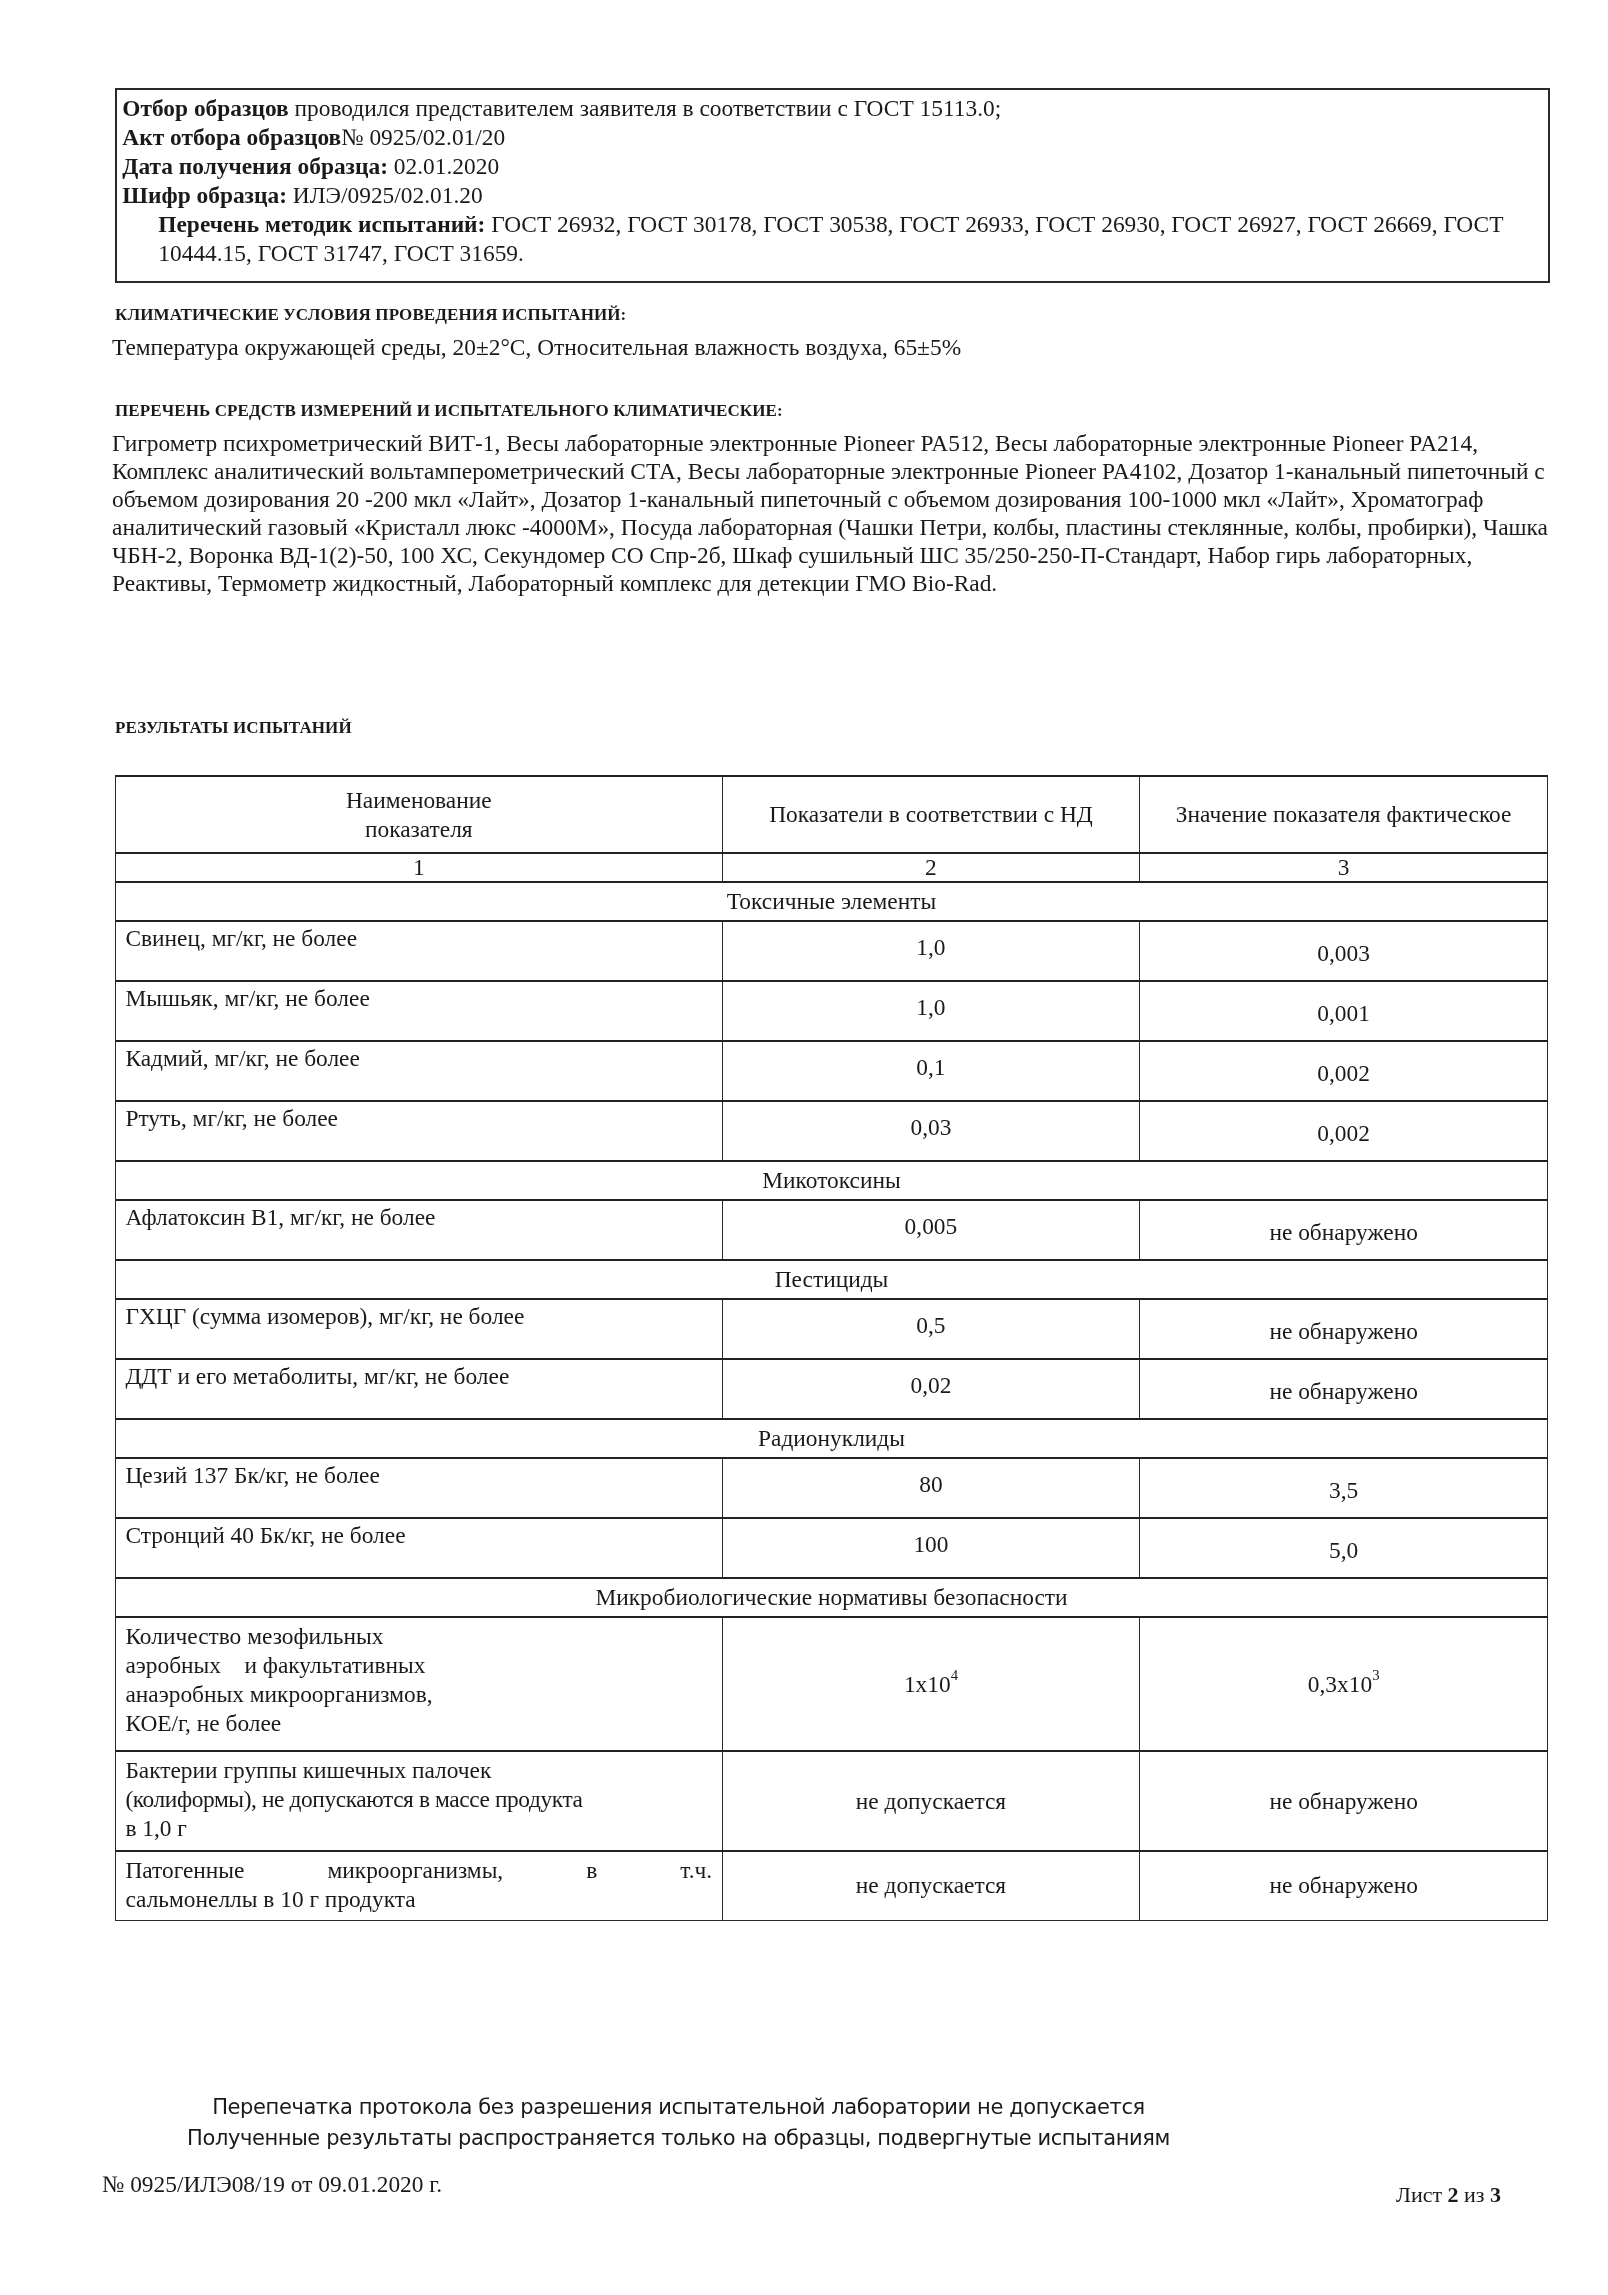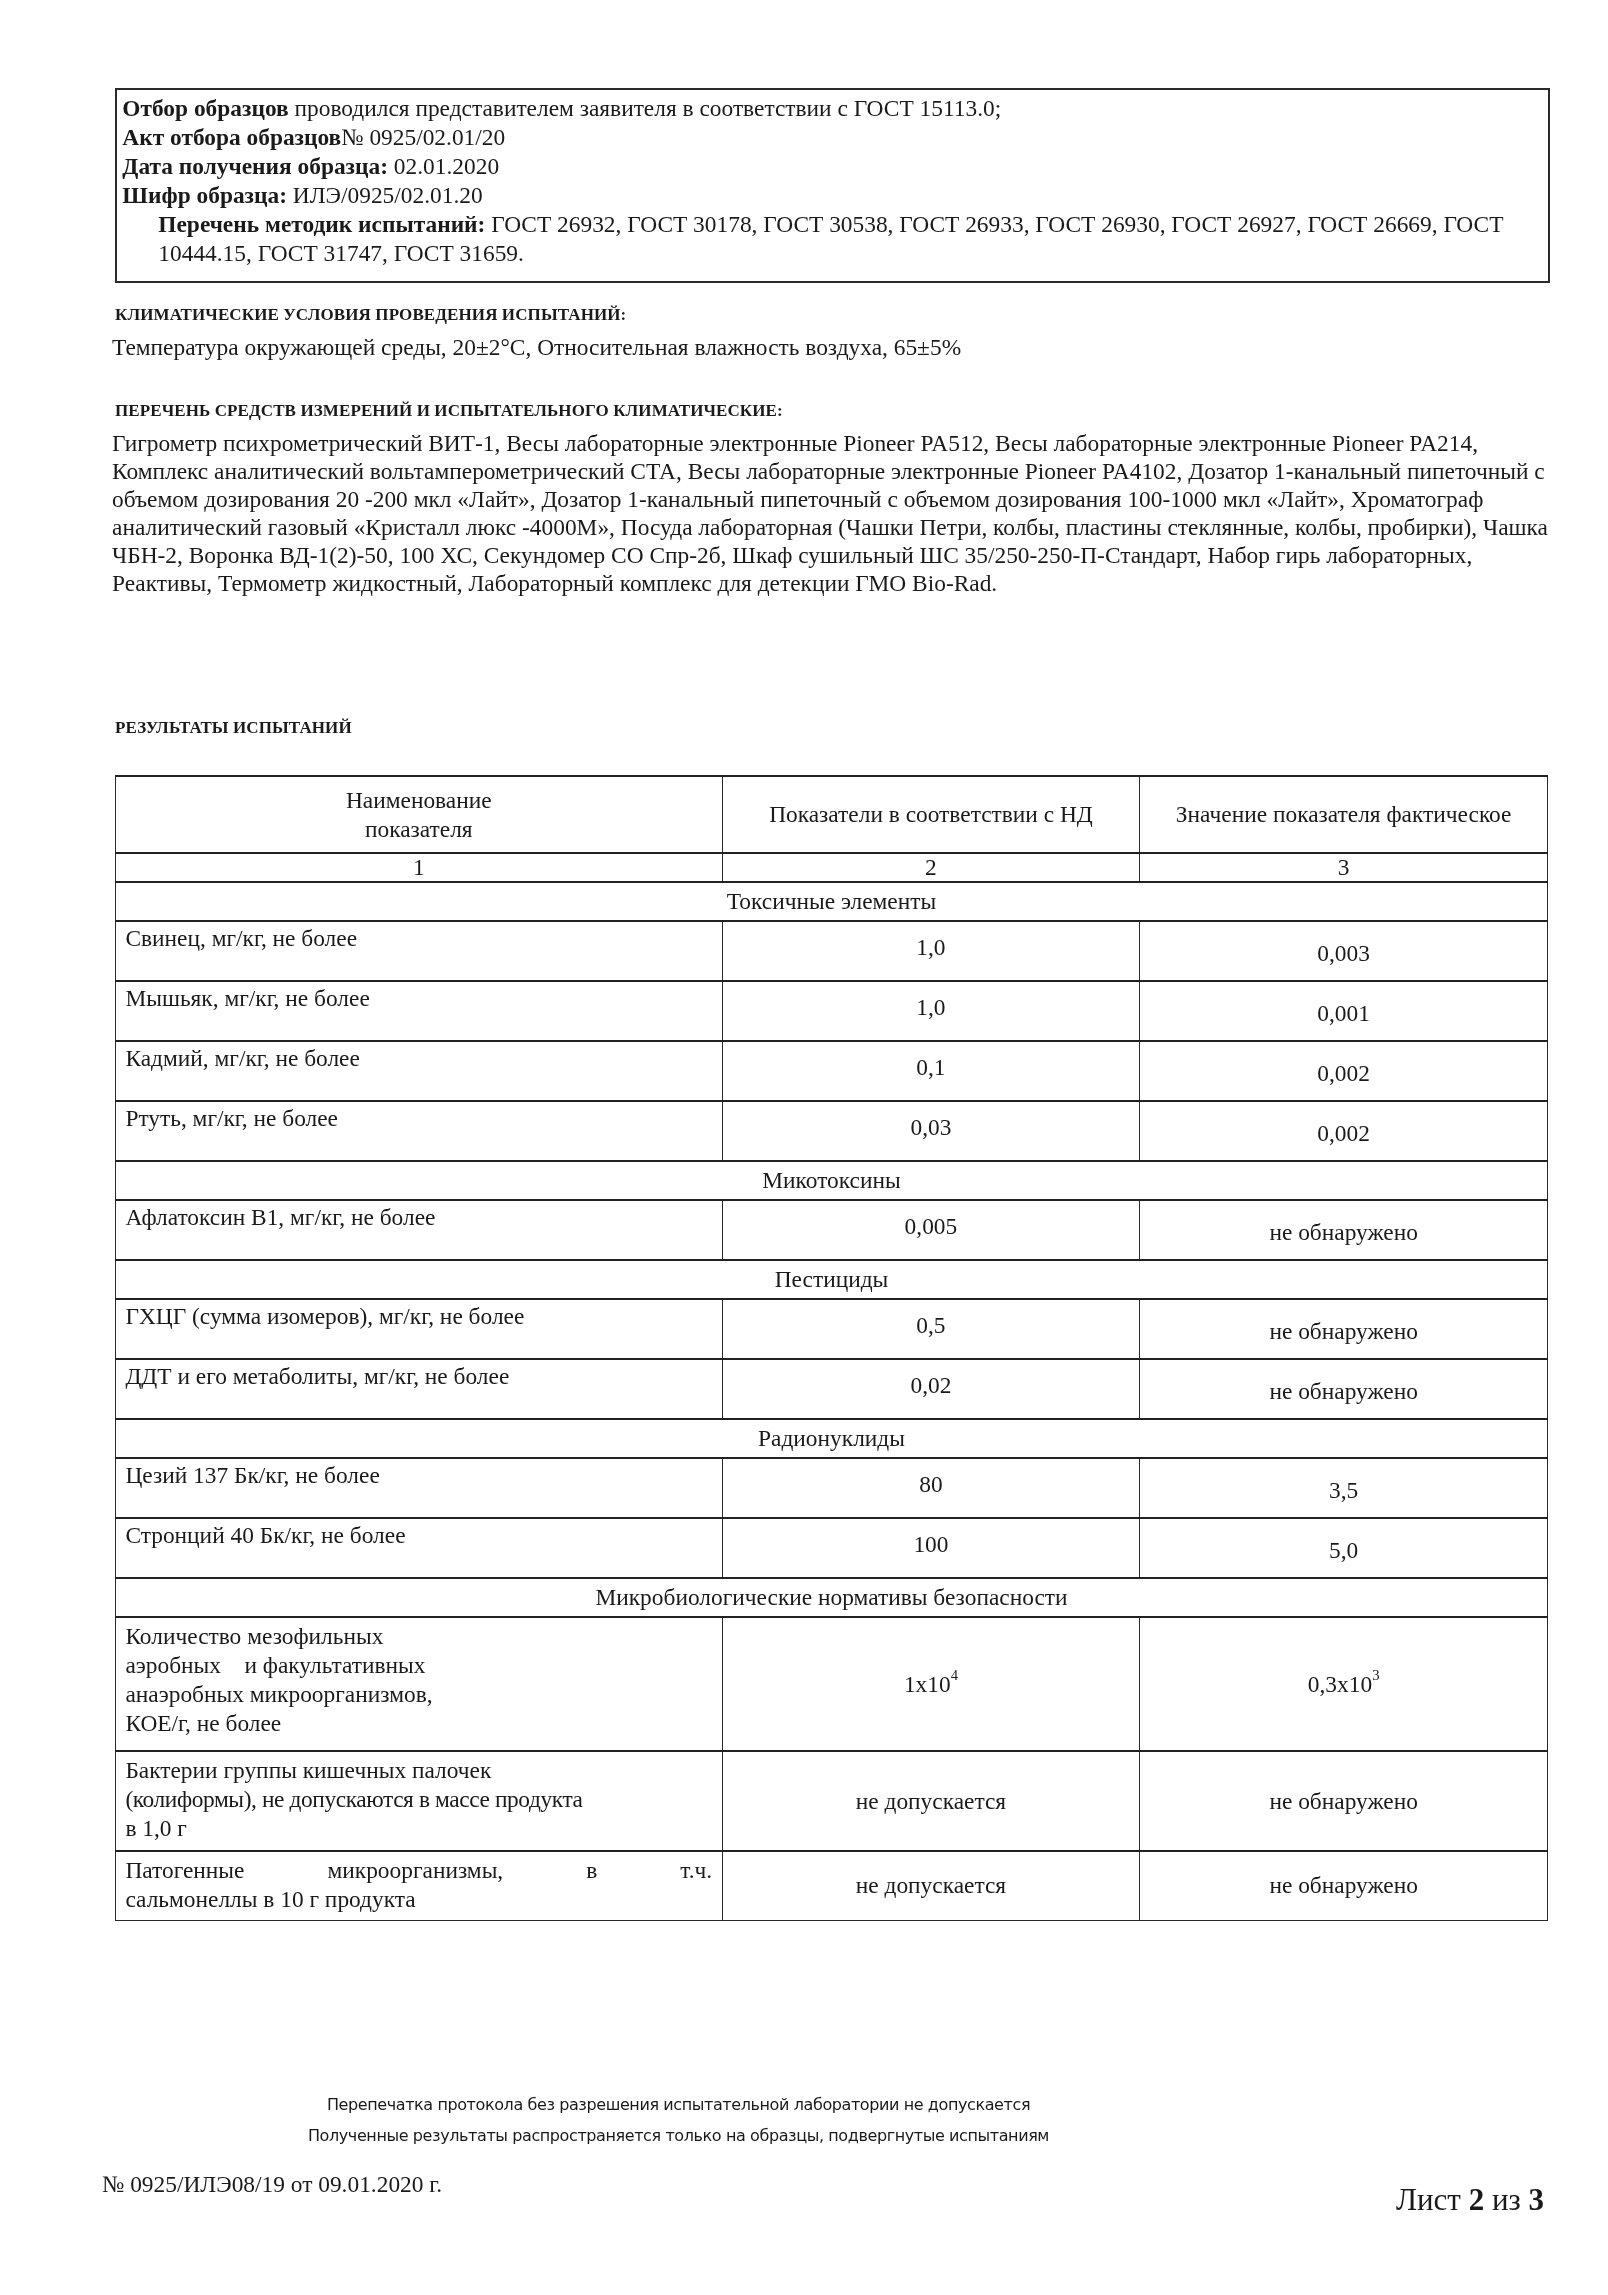--- a/index.html
+++ b/index.html
@@ -52,24 +52,24 @@
     .results .head th { height: 75px; line-height: 29px; }
     .results .num td { height: 27px; line-height: 21.4px; text-align: center; }
     .results .tall td.c1 { vertical-align: top; line-height: 29px; padding-top: 4px; }
     .results .tall td.c2, .results .tall td.c3 { vertical-align: middle; }
     .justify { text-align: justify; text-align-last: justify; display: block; }
     sup { font-size: 14.7px; vertical-align: top; position: relative; top: -4px; }
 
     .footer-note {
       position: absolute; left: 0; width: 1357px; text-align: center;
       font-family: "DejaVu Sans", "Liberation Sans", sans-serif;
-      font-size: 16px; letter-spacing: -0.4px;
+      font-size: 21px; letter-spacing: -0.4px;
     }
     .footer-left { position: absolute; left: 102px; top: 2171px; font-size: 23.4px; white-space: nowrap; }
-    .footer-right { position: absolute; left: 1396px; top: 2182px; font-size: 31px; white-space: nowrap; }
+    .footer-right { position: absolute; left: 1396px; top: 2182px; font-size: 22px; white-space: nowrap; }
     .footer-right .num { font-weight: bold; }
   </style>
 </head>
 <body>
 
 <div class="page">
 
   <div class="sample-box">
     <div class="line">
       <span class="b">Отбор образцов</span><span> проводился представителем заявителя в соответствии с ГОСТ 15113.0;</span>

